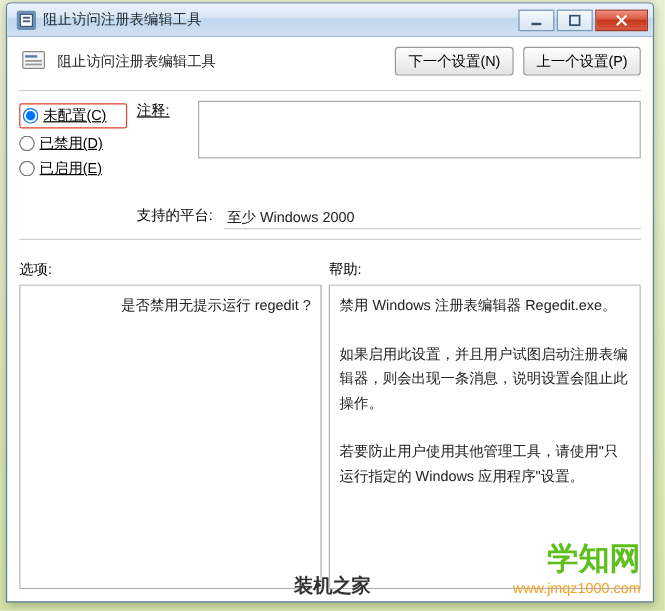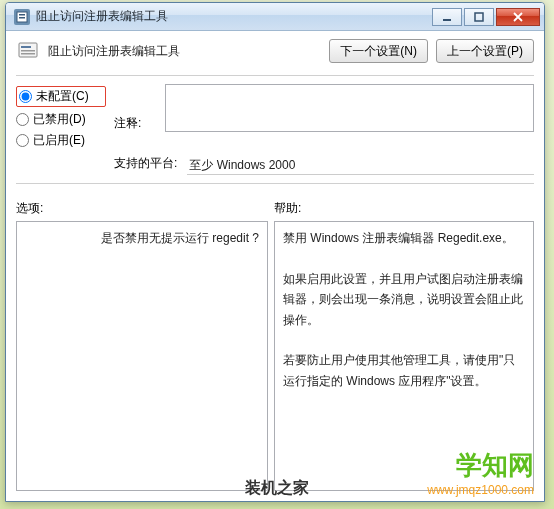--- a/index.html
+++ b/index.html
@@ -79,31 +79,31 @@
 .nav-btn {
   height: 24px;
   padding: 0 10px;
   border: 1px solid #999;
   background: linear-gradient(180deg, #fdfdfd, #e4e4e4);
   border-radius: 3px;
   font-size: 12px;
   cursor: pointer;
 }
 .divider { border: none; border-top: 1px solid #d0d0d0; margin: 2px 0 8px 0; }
-.config-section { display: flex; gap: 8px; margin-bottom: 6px; }
+.config-section { display: flex; gap: 8px; margin-bottom: 22px; text-decoration: underline; }
 .radio-col { width: 90px; display: flex; flex-direction: column; gap: 4px; padding-top: 2px; }
 .radio-item { display: flex; align-items: center; gap: 4px; font-size: 12px; }
 .radio-item input { margin: 0; }
 .radio-item.highlighted {
   border: 1px solid #e04030;
   padding: 1px 2px;
   border-radius: 2px;
 }
 .comment-col { flex: 1; display: flex; flex-direction: column; gap: 4px; }
-.comment-col .label-row { display: flex; gap: 24px; align-items: flex-end; }
+.comment-col .label-row { display: flex; gap: 24px; align-items: flex-start; }
 .comment-textarea {
   flex: 1; height: 48px;
   border: 1px solid #abadb3;
   background: #fff;
   resize: none;
   font-family: inherit; font-size: 12px;
   padding: 2px;
 }
 .platform-row { display: flex; align-items: flex-start; gap: 10px; margin-left: 98px; margin-bottom: 6px; }
 .platform-value {

